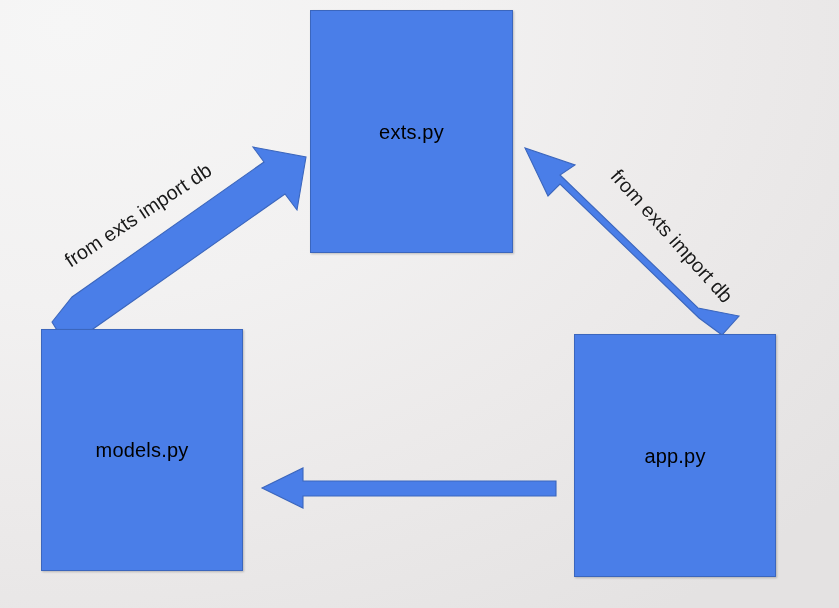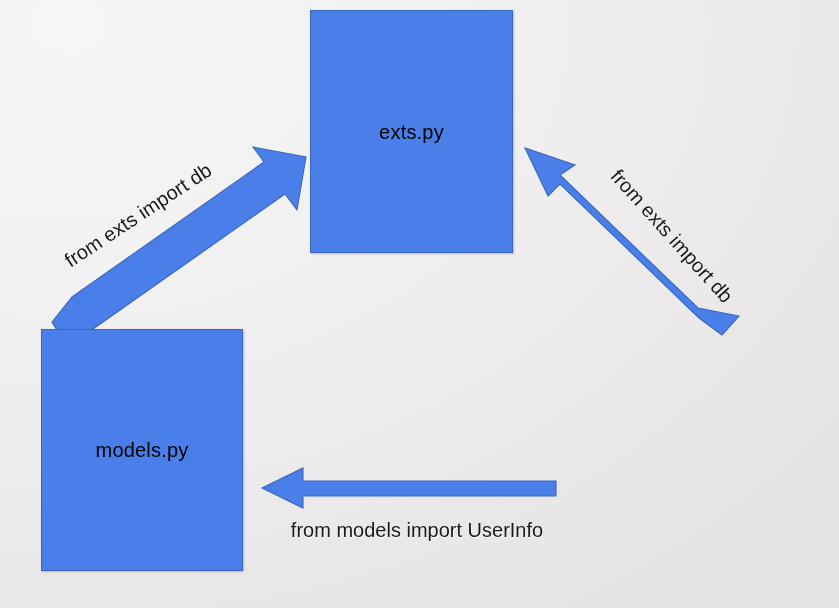--- a/index.html
+++ b/index.html
@@ -94,20 +94,22 @@
   </svg>
 
   <div class="node" id="node-exts">
     <span class="node-label">exts.py</span>
   </div>
 
   <div class="node" id="node-models">
     <span class="node-label">models.py</span>
   </div>
 
+  <div class="node" id="node-app">
+    <span class="node-label">app.py</span>
+  </div>
 
   <div class="edge-label" id="label-models-to-exts">from exts import db</div>
 
   <div class="edge-label" id="label-app-to-exts">from exts import db</div>
 
-  <div class="edge-label" id="label-app-to-models">from models import UserInfo</div>
 
 </div>
 
 </body></html>

